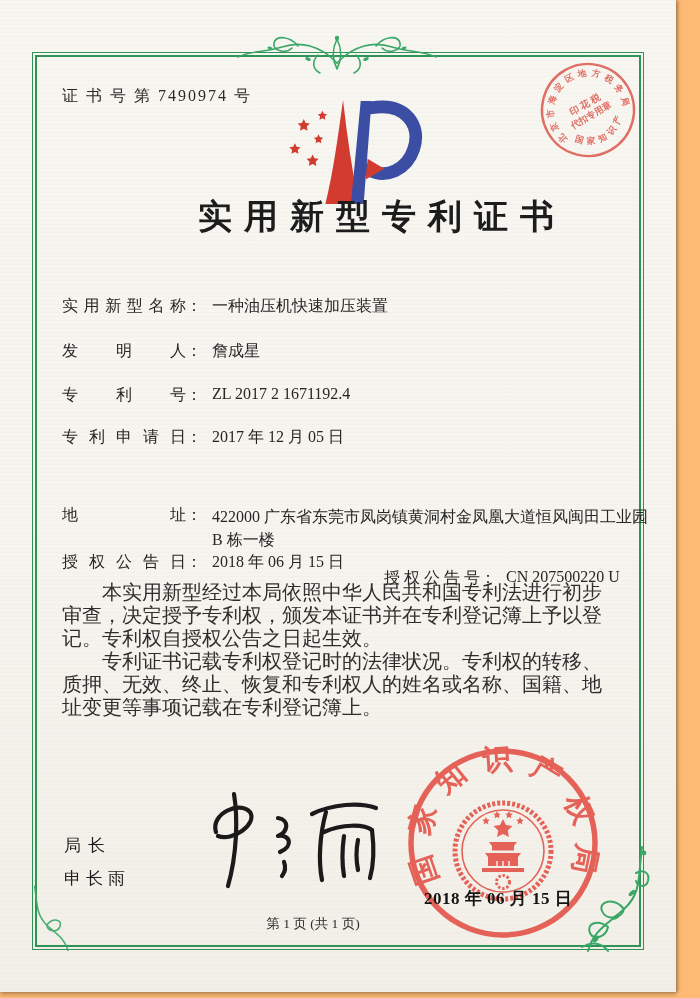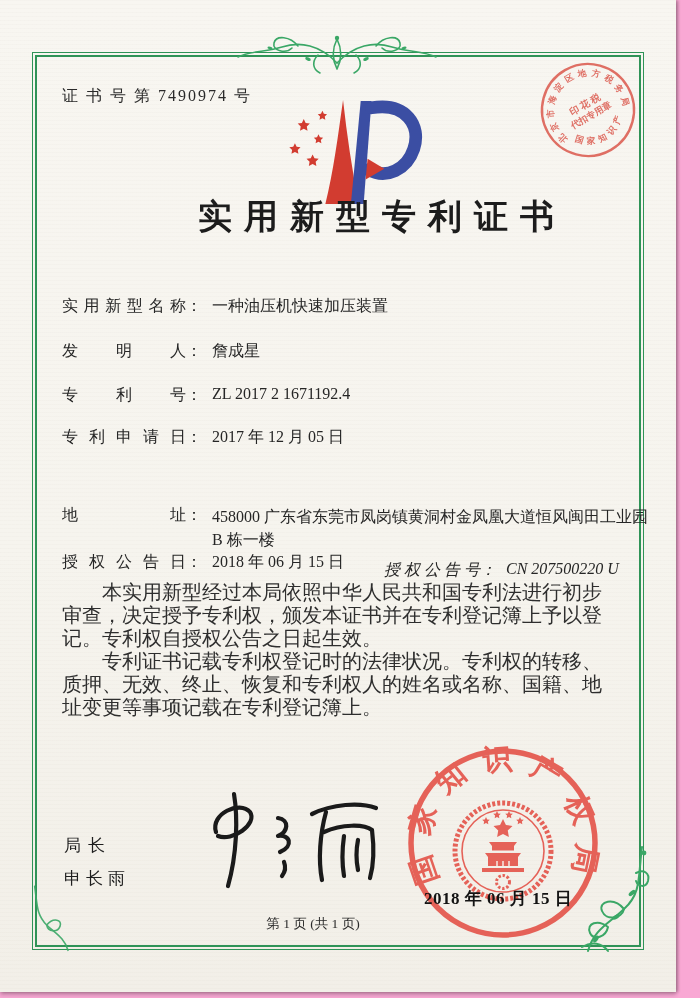--- a/index.html
+++ b/index.html
@@ -1,18 +1,18 @@
 <!DOCTYPE html>
 <html><head>
 <meta charset="utf-8">
 <style>
   html,body{margin:0;padding:0;}
   .page{
     position:relative;width:700px;height:998px;overflow:hidden;
-    background:#f9a8d4;
+    background:#fdba74;
     font-family:"Liberation Serif","DejaVu Serif",serif;
     color:#222;
   }
   .paper{
     position:absolute;left:0;top:0;width:676px;height:992px;
     background:
       repeating-linear-gradient(180deg, rgba(120,110,90,.025) 0 1px, rgba(0,0,0,0) 1px 4px),
       linear-gradient(180deg,#f8f6f1 0%,#f6f4ee 55%,#f2efe8 100%);
     box-shadow: 2px 0 3px rgba(0,0,0,.28), 0 3px 4px rgba(0,0,0,.2);
   }
@@ -22,21 +22,21 @@
   .logo{position:absolute;left:260px;top:98px;width:170px;height:108px;}
   .tax-stamp{position:absolute;left:536px;top:58px;width:104px;height:104px;transform:rotate(-30deg);opacity:.92;}
   .title{position:absolute;left:32px;top:194px;width:610px;text-align:center;
     font-size:34px;font-weight:bold;letter-spacing:12px;color:#1c1c1c;margin-left:45px;}
   .row{position:absolute;left:62px;font-size:16px;color:#262626;}
   .flabel{display:inline-block;width:124px;text-align:justify;text-align-last:justify;vertical-align:top;}
   .flabel.small{width:96px;}
   .colon{vertical-align:top;}
   .fvalue{margin-left:10px;vertical-align:top;display:inline-block;}
   .fvalue.addr{width:436px;line-height:1.45;}
-  .grant-right{position:absolute;left:322px;top:8px;white-space:nowrap;font-style:italic;}
+  .grant-right{position:absolute;left:322px;top:16px;white-space:nowrap;}
   .body-text{position:absolute;left:62px;top:581px;width:554px;font-size:20px;line-height:23px;color:#2e2e2e;}
   .body-text p{margin:0;text-indent:2em;}
   .officer-title{position:absolute;left:64px;top:834px;font-size:17px;letter-spacing:7px;color:#1e1e1e;}
   .officer-name{position:absolute;left:64px;top:867px;font-size:17px;letter-spacing:5px;color:#1e1e1e;}
   .signature{position:absolute;left:192px;top:790px;width:195px;height:102px;}
   .seal{position:absolute;left:404px;top:744px;width:198px;height:198px;opacity:.92;}
   .seal-date{position:absolute;left:424px;top:887px;font-size:17px;font-weight:bold;color:#131313;letter-spacing:.5px;z-index:5;}
   .footer{position:absolute;left:32px;top:915px;width:562px;text-align:center;font-size:13.5px;color:#2a2a2a;}
   .orn-top{position:absolute;left:236px;top:33px;width:202px;height:58px;}
   .orn-br{position:absolute;left:580px;top:845px;width:72px;height:112px;}
@@ -117,21 +117,21 @@
   <div class="row" style="top:341px">
     <span class="flabel">发明人</span><span class="colon">：</span><span class="fvalue">詹成星</span>
   </div>
   <div class="row" style="top:385px">
     <span class="flabel">专利号</span><span class="colon">：</span><span class="fvalue">ZL 2017 2 1671192.4</span>
   </div>
   <div class="row" style="top:427px">
     <span class="flabel">专利申请日</span><span class="colon">：</span><span class="fvalue">2017 年 12 月 05 日</span>
   </div>
   <div class="row" style="top:505px">
-    <span class="flabel">地址</span><span class="colon">：</span><span class="fvalue addr">458000 广东省东莞市凤岗镇黄洞村金凤凰大道恒风闽田工业园 B 栋一楼</span>
+    <span class="flabel">地址</span><span class="colon">：</span><span class="fvalue addr">422000 广东省东莞市凤岗镇黄洞村金凤凰大道恒风闽田工业园 B 栋一楼</span>
   </div>
   <div class="row" style="top:552px;width:578px">
     <span class="flabel">授权公告日</span><span class="colon">：</span><span class="fvalue">2018 年 06 月 15 日</span>
     <span class="grant-right">
       <span class="flabel small">授权公告号</span><span class="colon">：</span><span class="fvalue">CN 207500220 U</span>
     </span>
   </div>
 
   <div class="body-text">
     <p>本实用新型经过本局依照中华人民共和国专利法进行初步审查，决定授予专利权，颁发本证书并在专利登记簿上予以登记。专利权自授权公告之日起生效。</p>

